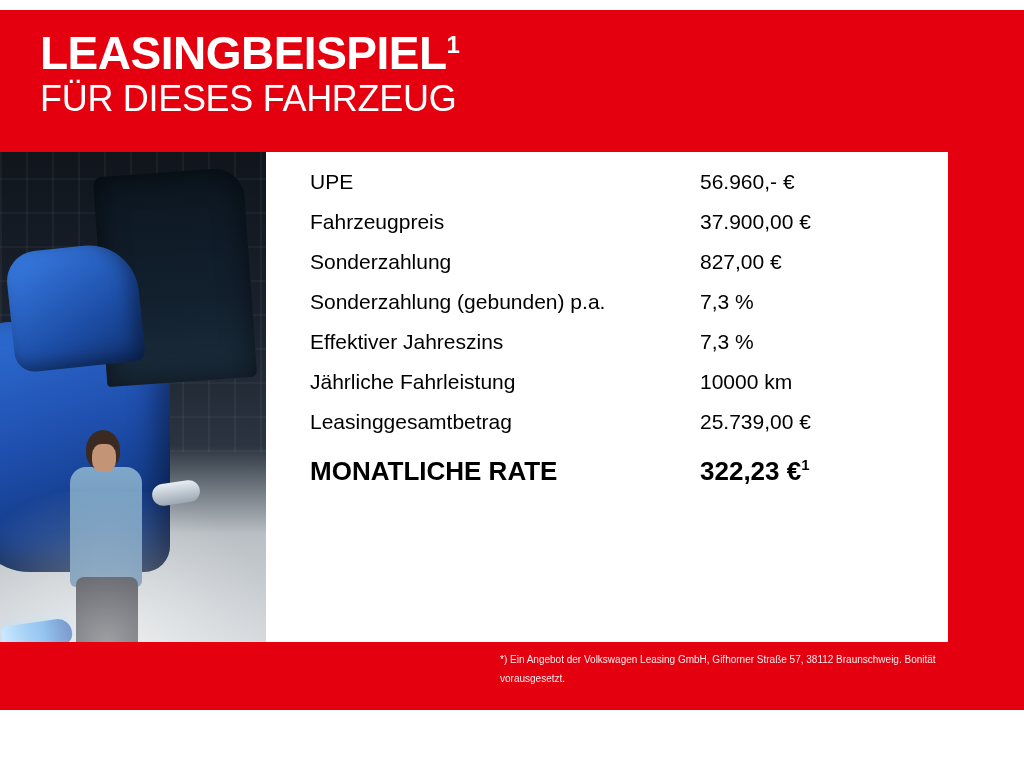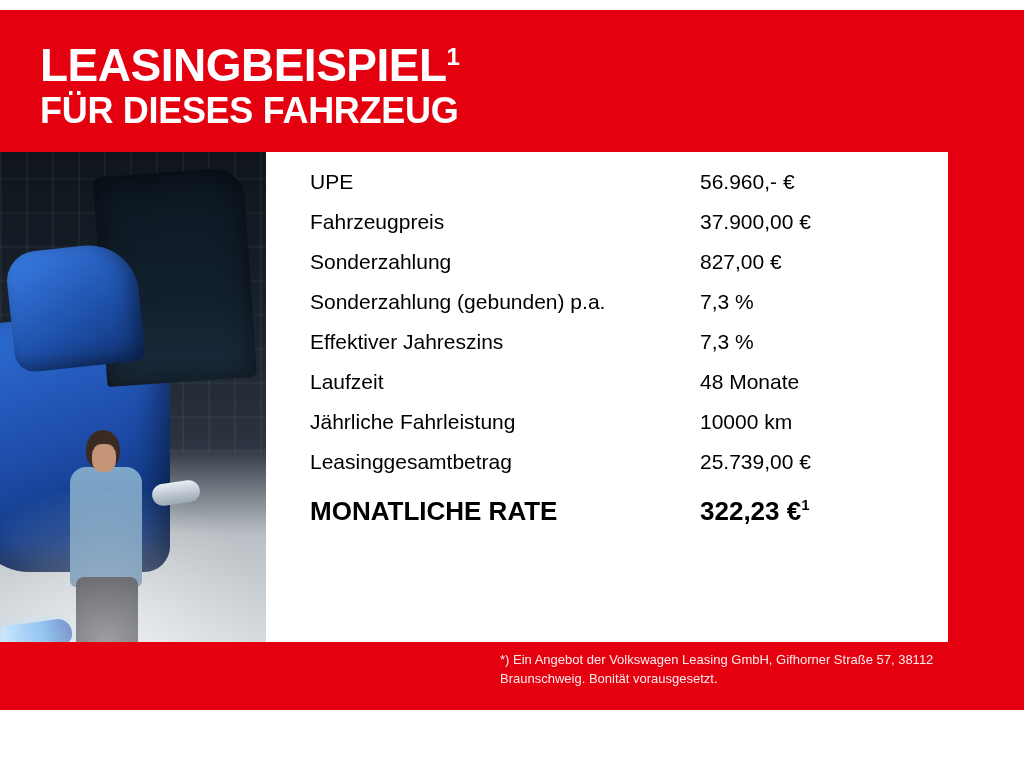--- a/index.html
+++ b/index.html
@@ -21,40 +21,40 @@
     position: absolute;
     left: 0;
     top: 10px;
     width: 1024px;
     height: 700px;
     background: #e4000f;
   }
   .headline-block {
     position: absolute;
     left: 40px;
-    top: 40px;
+    top: 28px;
     width: 900px;
   }
   .headline-1 {
     color: #ffffff;
     font-size: 46px;
     font-weight: bold;
     letter-spacing: -0.5px;
     line-height: 50px;
     white-space: nowrap;
   }
   .headline-1 sup {
     font-size: 24px;
     vertical-align: super;
     line-height: 0;
   }
   .headline-2 {
     color: #ffffff;
     font-size: 36px;
-    font-weight: bold;
+    font-weight: normal;
     letter-spacing: -0.3px;
     line-height: 42px;
     white-space: nowrap;
   }
   .content-card {
     position: absolute;
     left: 0px;
     top: 152px;
     width: 948px;
     height: 490px;
@@ -205,21 +205,21 @@
     font-size: 15px;
     vertical-align: super;
     line-height: 0;
   }
   .footnote {
     position: absolute;
     left: 500px;
     top: 650px;
     width: 448px;
     color: #ffffff;
-    font-size: 13px;
+    font-size: 10px;
     line-height: 19px;
     opacity: 0.92;
   }
 </style>
 </head>
 <body>
 
 <div id="root">
 
   <div class="red-panel"></div>
@@ -264,24 +264,20 @@
           </tr>
           <tr>
             <td class="label">Sonderzahlung (gebunden) p.a.</td>
             <td class="value">7,3 %</td>
           </tr>
           <tr>
             <td class="label">Effektiver Jahreszins</td>
             <td class="value">7,3 %</td>
           </tr>
           <tr>
-            <td class="label">Laufzeit</td>
-            <td class="value">48 Monate</td>
-          </tr>
-          <tr>
             <td class="label">Jährliche Fahrleistung</td>
             <td class="value">10000 km</td>
           </tr>
           <tr>
             <td class="label">Leasinggesamtbetrag</td>
             <td class="value">25.739,00 €</td>
           </tr>
           <tr class="total">
             <td class="label">MONATLICHE RATE</td>
             <td class="value"><span>322,23 €</span><sup>1</sup></td>

